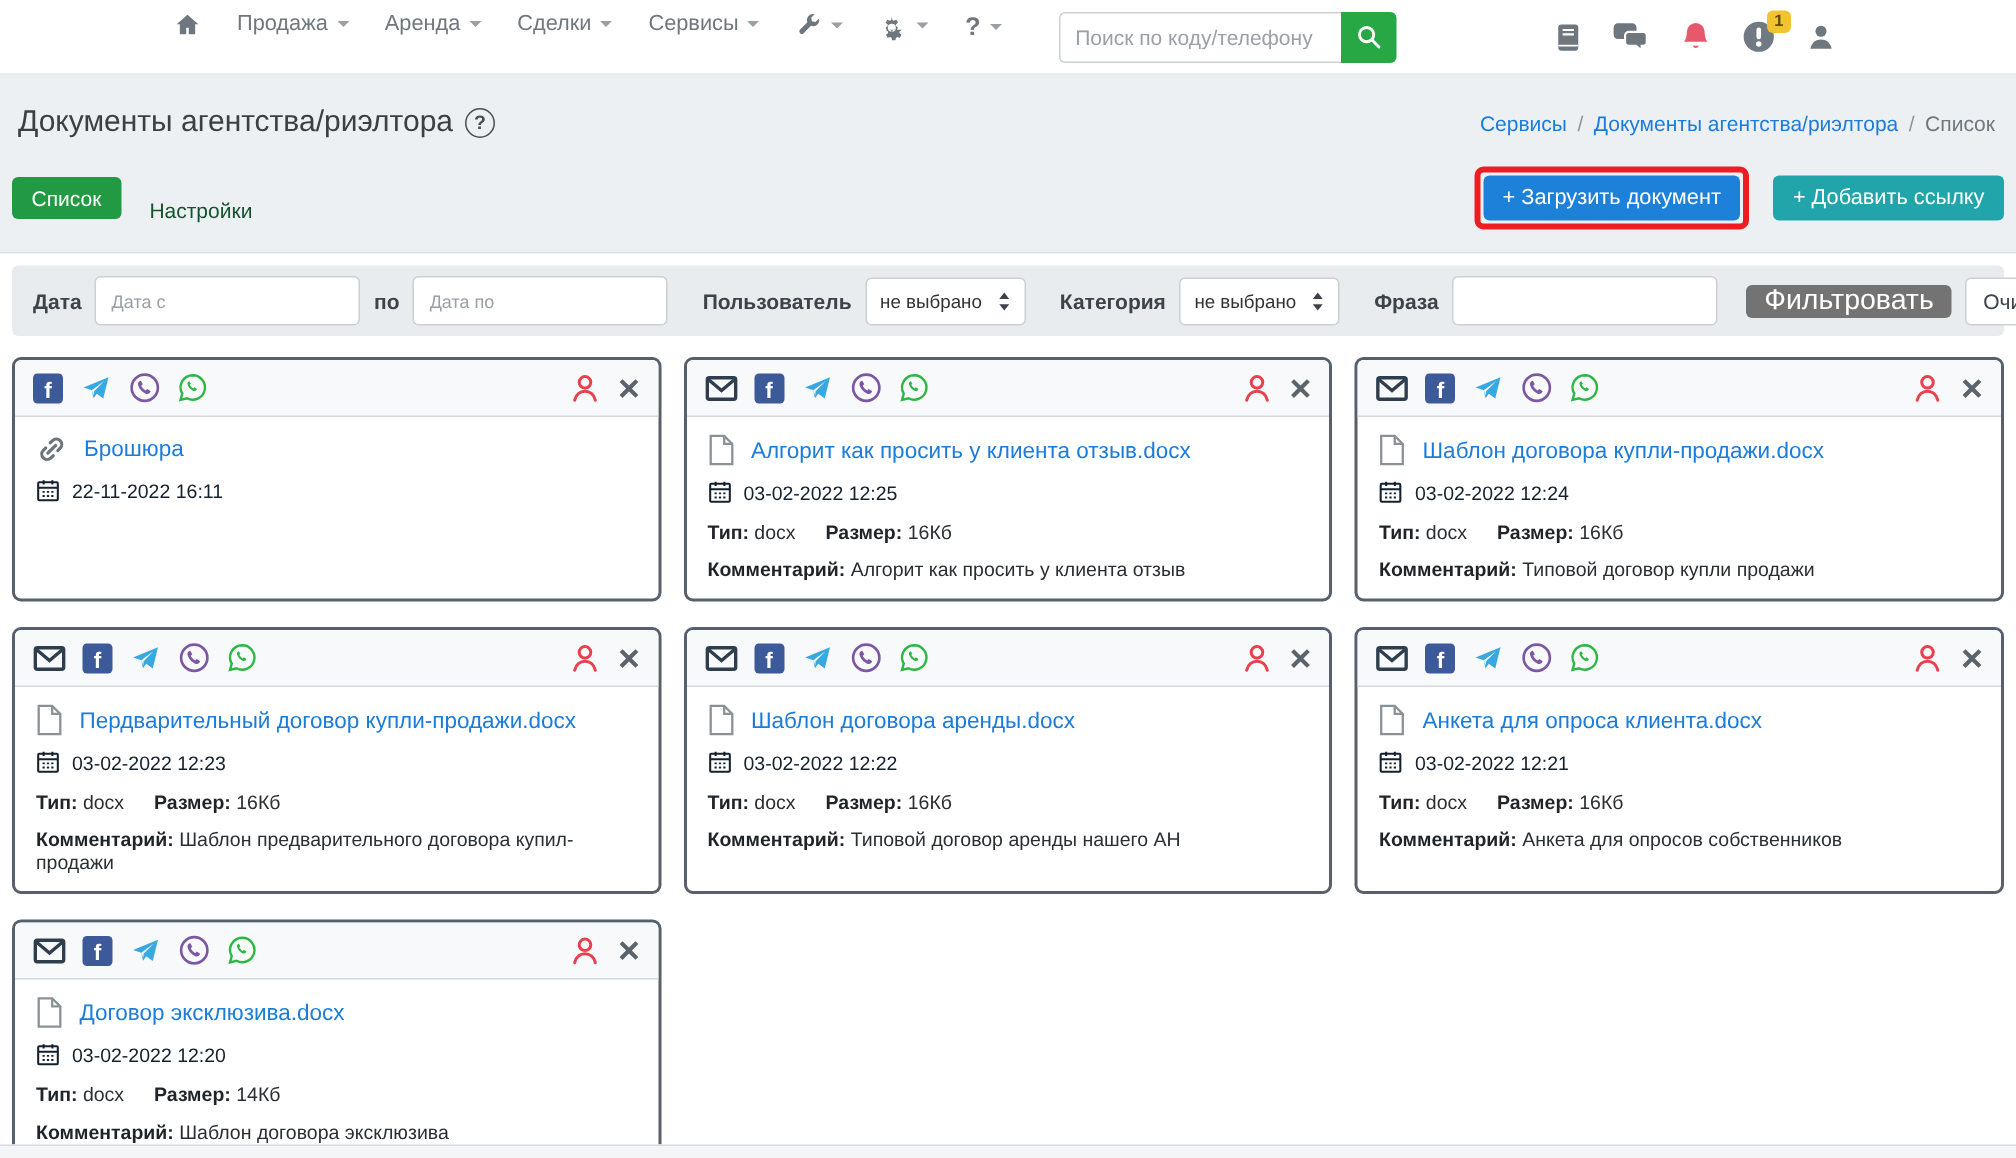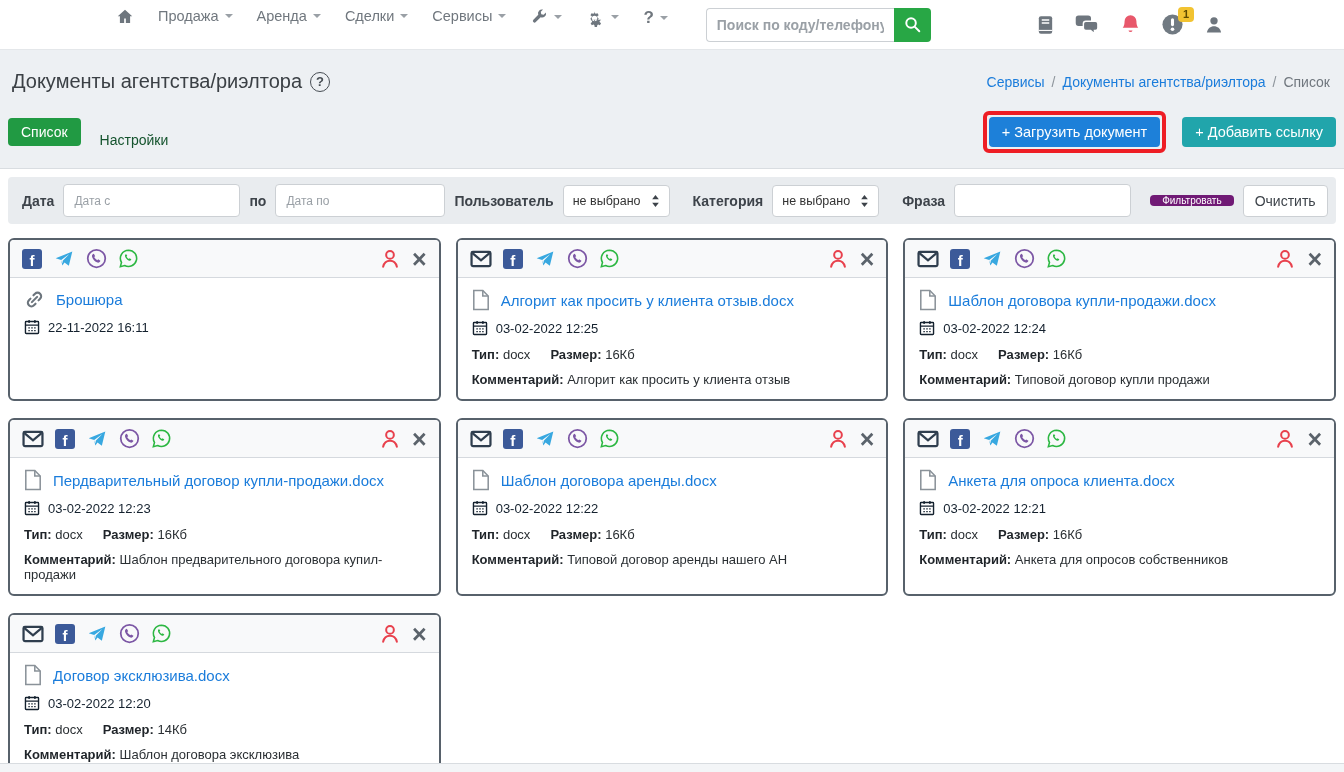--- a/index.html
+++ b/index.html
@@ -7,21 +7,21 @@
   body { font-family:"Liberation Sans", sans-serif; background:#fff; display:flex; flex-direction:column; color:#2a2f33; }
 
   
   .navbar { height:50px; flex:0 0 50px; background:#fff; border-bottom:1px solid #e4e7ea; display:flex; align-items:center; padding:0 18px; }
   .nav-left { display:flex; align-items:flex-start; gap:24px; margin-left:98px; }
   .nav-item { display:inline-flex; align-items:center; color:#70777e; font-size:14.5px; text-decoration:none; cursor:pointer; white-space:nowrap; }
   .caret { display:inline-block; margin-left:6px; width:0; height:0; border-left:4px solid transparent; border-right:4px solid transparent; border-top:4px solid #9aa0a6; }
   .icon-drop { display:inline-flex; align-items:center; color:#70777e; cursor:pointer; }
   .qmark { font-size:17px; font-weight:bold; color:#70777e; }
   .search-group { display:flex; align-items:center; margin-left:14px; }
-  .search-input { width:188px; height:34px; border:1px solid #ccd0d4; border-right:none; border-radius:4px 0 0 4px; padding:0 10px; font-size:14px; color:#444; outline:none; font-family:"Liberation Sans",sans-serif;font-weight:bold; }
+  .search-input { width:188px; height:34px; border:1px solid #ccd0d4; border-right:none; border-radius:4px 0 0 4px; padding:0 10px; font-size:14px; color:#444; outline:none; font-family:"Liberation Sans",sans-serif; }
   .search-input::placeholder { color:#9aa0a6; }
   .search-btn { width:37px; height:34px; border:none; background:#28a745; border-radius:0 4px 4px 0; display:flex; align-items:center; justify-content:center; cursor:pointer; }
   .nav-right { margin-left:auto; display:flex; align-items:center; gap:20px; margin-right:102px; }
   .nav-right .nicon { display:inline-flex; cursor:pointer; position:relative; }
   .badge { position:absolute; top:-6px; right:-10px; background:#f2c331; color:#5e4a00; font-size:11px; font-weight:bold; border-radius:4px; padding:1px 5px; line-height:13px; }
 
   
   .page-head { background:#edf0f3; border-bottom:1px solid #d9dde1; }
   .title-row { display:flex; align-items:center; padding:20px 14px 16px 12px; }
   .page-title { font-size:20px; font-weight:400; color:#3b4045; }
@@ -40,24 +40,24 @@
   .btn.blue { background:#1d80d9; color:#fff; font-size:14.5px; padding:7px 13px; }
   .btn.teal { background:#21a5ab; color:#fff; font-size:14.5px; padding:7px 13px; }
 
   
   .main { flex:1 1 auto; background:#fff; padding:8px 8px 0; overflow:hidden; }
   .filter-bar { background:#e9ecef; border-radius:4px; display:flex; align-items:center; gap:9px; padding:7px 14px; margin-bottom:14px; }
   .filter-bar label { font-size:14px; font-weight:bold; color:#3d434a; white-space:nowrap; }
   .inp { height:33px; border:1px solid #ccd0d4; border-radius:4px; padding:0 10px; font-size:12px; color:#444; outline:none; background:#fff; font-family:"Liberation Sans",sans-serif; }
   .inp::placeholder { color:#9aa0a6; }
   .date-inp { width:200px; }
-  .date-inp2 { width:170px; }
+  .date-inp2 { width:170px; margin-right:14px; }
   .select { height:32px; background:#fff; border:1px solid #ccd0d4; border-radius:4px; display:inline-flex; align-items:center; gap:10px; padding:0 9px; font-size:12.5px; color:#333; cursor:pointer; margin-right:14px; white-space:nowrap; }
   .phrase-inp { width:180px; margin-right:10px; }
-  .btn.green { background:#701a75; color:#fff; font-size:10px; padding:0 12px; }
+  .btn.green { background:#737373; color:#fff; font-size:19px; padding:0 12px; }
   .btn.light { background:#fff; color:#3d434a; font-size:14px; padding:7px 11px; border:1px solid #ccd0d4; }
 
   
   .cards-grid { display:grid; grid-template-columns:repeat(3,1fr); column-gap:15px; row-gap:17px; padding-bottom:16px; }
   .card { border:2px solid #57616b; border-radius:6px; background:#fff; overflow:hidden; min-height:156px; }
   .card-head { display:flex; align-items:center; gap:11px; background:#f8f9fa; border-bottom:1px solid #d5d9de; padding:8px 12px; height:38px; }
   .sicon { display:inline-flex; align-items:center; justify-content:center; cursor:pointer; }
   .fb-badge { width:20px; height:20px; background:#3c5a99; border-radius:3px; color:#fff; font-weight:bold; font-size:15px; display:flex; align-items:flex-end; justify-content:center; line-height:17px; }
   .spacer { flex:1; }
   .close { font-size:25px; font-weight:bold; color:#5b636b; line-height:20px; cursor:pointer; }

